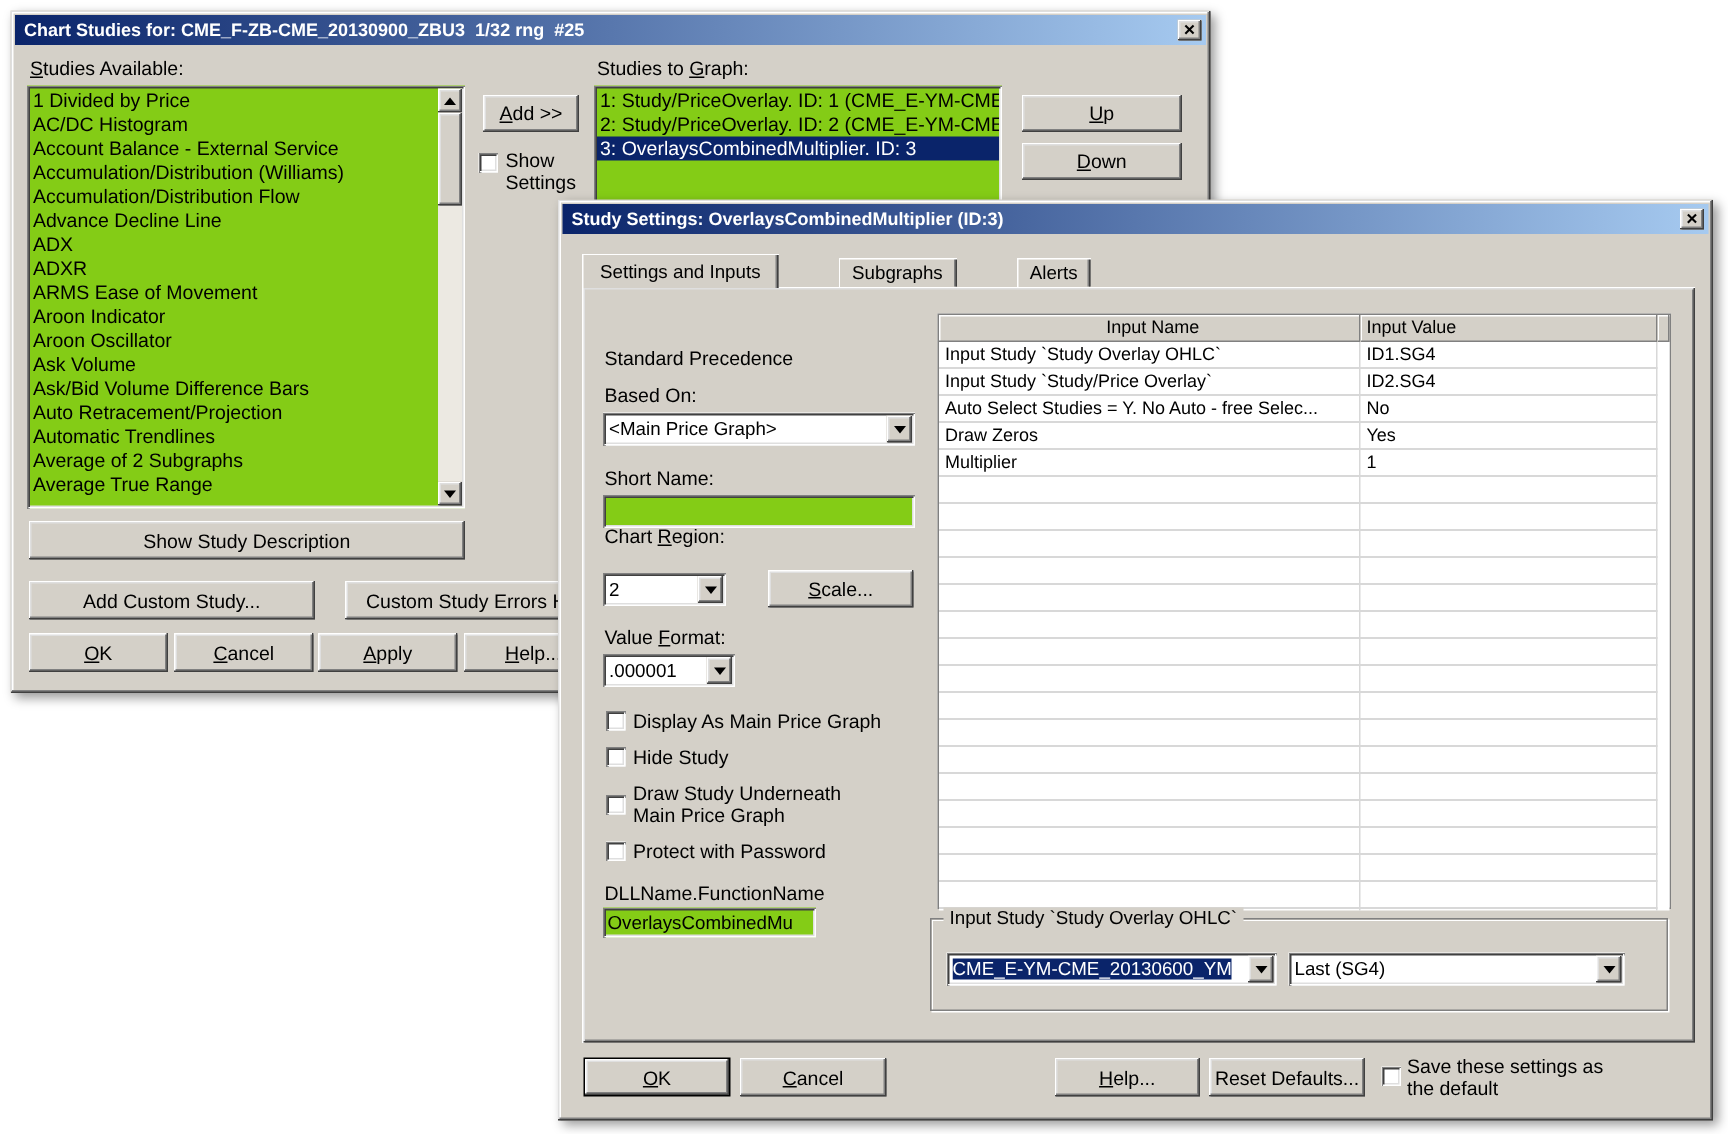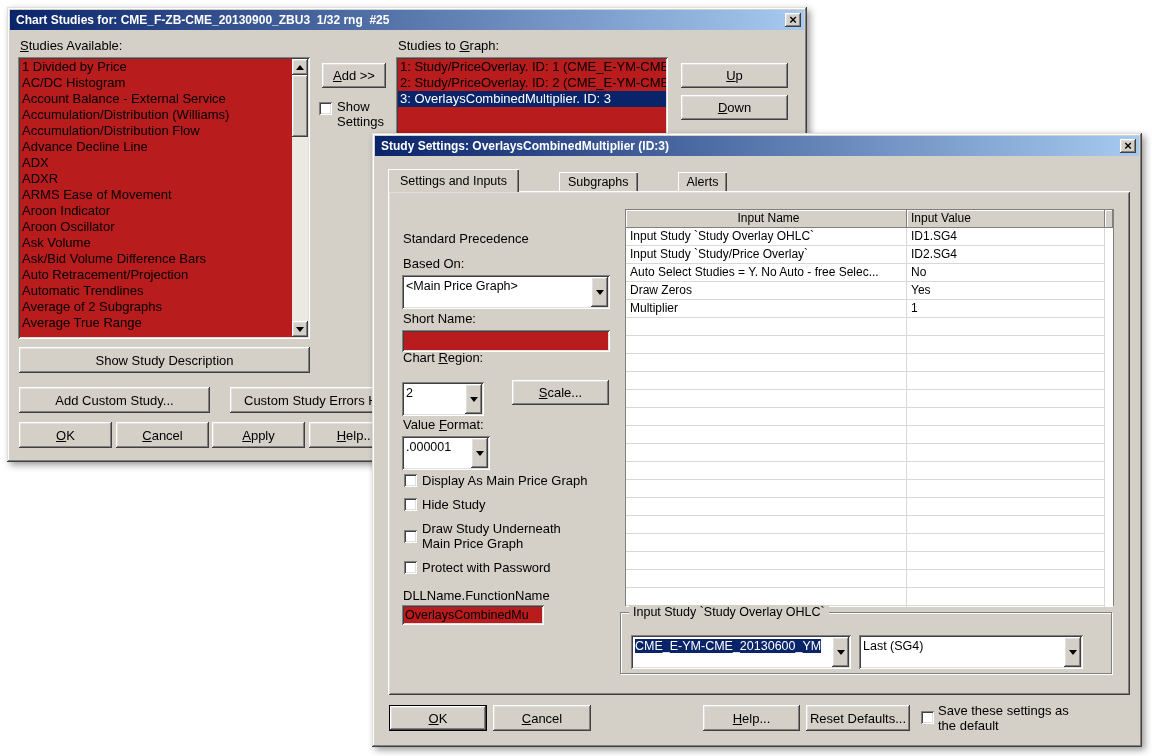--- a/index.html
+++ b/index.html
@@ -23,42 +23,42 @@
   .close-btn::before { content:"\00d7"; font-weight:bold; font-size:13px; line-height:1; margin-top:-2px; }
 
   .label { position:absolute; white-space:nowrap; }
   .wrap { white-space:normal; }
 
   .btn { position:absolute; background:var(--dialog-bg,#d4d0c8);
     box-shadow: inset -1px -1px #404040, inset 1px 1px #fff, inset -2px -2px #808080, inset 2px 2px #dfdfdf;
     display:flex; align-items:center; justify-content:center; white-space:nowrap; cursor:default; }
   .btn.default { border:1px solid #000; }
 
-  .sunken { background:#b91c1c;
+  .sunken { background:#84cc16;
     box-shadow: inset 1px 1px #808080, inset -1px -1px #fff, inset 2px 2px #404040, inset -2px -2px #dfdfdf; }
 
   .listbox { position:absolute; overflow:hidden; padding:2px; }
   .listbox.with-scroll { padding-right:20px; }
   .list-item { height:16px; line-height:16px; padding-left:2px; white-space:nowrap; overflow:hidden; }
   .list-item.selected { background:var(--selection-bg,#0a246a); color:var(--selection-text,#fff); }
 
   .scrollbar { position:absolute; top:2px; right:2px; bottom:2px; width:16px; background:#ece9e2; }
   .scroll-btn { position:absolute; left:0; width:16px; height:16px; background:var(--dialog-bg,#d4d0c8);
     box-shadow: inset -1px -1px #404040, inset 1px 1px #fff, inset -2px -2px #808080, inset 2px 2px #dfdfdf;
     display:flex; align-items:center; justify-content:center; }
   .scroll-btn.up { top:0; } .scroll-btn.down { bottom:0; }
   .scroll-thumb { position:absolute; left:0; top:16px; width:16px; height:62px; background:var(--dialog-bg,#d4d0c8);
     box-shadow: inset -1px -1px #404040, inset 1px 1px #fff, inset -2px -2px #808080, inset 2px 2px #dfdfdf; }
   .tri-up { width:0; height:0; border-left:4px solid transparent; border-right:4px solid transparent; border-bottom:5px solid #000; }
   .tri-down { width:0; height:0; border-left:4px solid transparent; border-right:4px solid transparent; border-top:5px solid #000; }
 
   .checkbox { position:absolute; width:13px; height:13px; background:#fff;
     box-shadow: inset 1px 1px #808080, inset -1px -1px #fff, inset 2px 2px #404040, inset -2px -2px #dfdfdf; }
 
-  .combo { position:absolute; height:34px; background:#fff;
+  .combo { position:absolute; height:22px; background:#fff;
     box-shadow: inset 1px 1px #808080, inset -1px -1px #fff, inset 2px 2px #404040, inset -2px -2px #dfdfdf; }
   .combo-text { position:absolute; left:4px; top:3px; right:22px; bottom:3px; line-height:16px;
     white-space:nowrap; overflow:hidden; font-size:12.5px; }
   .combo-text .sel { background:var(--selection-bg,#0a246a); color:var(--selection-text,#fff); }
   .combo-btn { position:absolute; right:2px; top:2px; bottom:2px; width:17px; background:var(--dialog-bg,#d4d0c8);
     box-shadow: inset -1px -1px #404040, inset 1px 1px #fff, inset -2px -2px #808080, inset 2px 2px #dfdfdf;
     display:flex; align-items:center; justify-content:center; }
 
   input.text-input { position:absolute; border:none; outline:none; padding:0 3px;
     font-family:"Liberation Sans",sans-serif; font-size:12.5px; }

